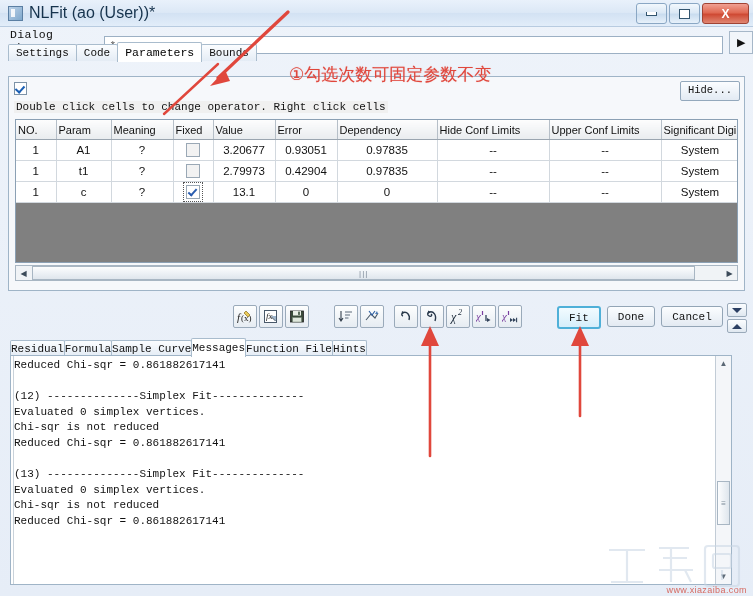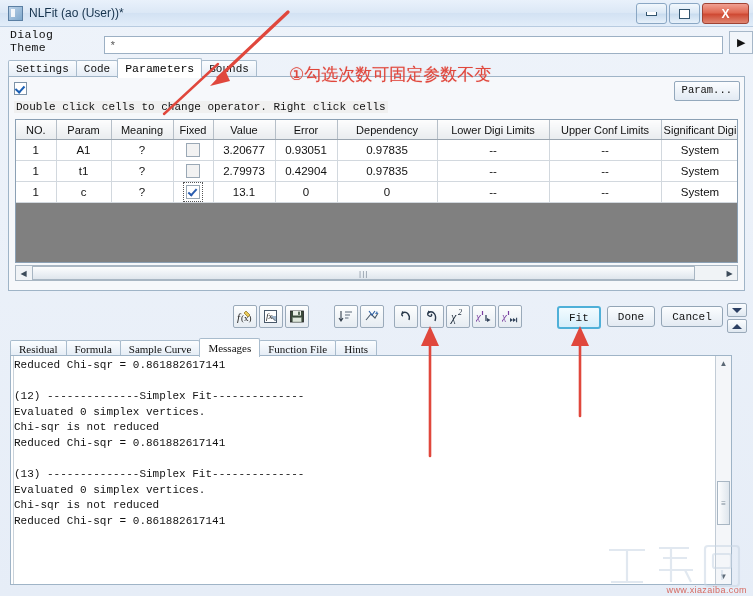--- a/index.html
+++ b/index.html
@@ -28,21 +28,21 @@
     background: linear-gradient(135deg,#bcd2e8,#7fa8cc);
     border:1px solid #5b7fa3;
     position:relative;
   }
   .title-icon::after{
     content:""; position:absolute; left:2px; top:2px; width:4px;height:8px;
     background:#fff; opacity:.85;
   }
   .title-text {
     font-family:"Liberation Sans", sans-serif;
-    font-size:12px; color:#16334d; white-space:nowrap;
+    font-size:16px; color:#16334d; white-space:nowrap;
   }
   .win-btns { position:absolute; right:4px; top:3px; display:flex; gap:2px;}
   .win-btn {
     width:29px;height:19px;
     border:1px solid #8aa7c4;
     border-radius:3px;
     background:linear-gradient(180deg,#f2f8fd 0%,#dbe8f5 45%,#c9dcef 55%,#e7f1fa 100%);
     display:flex;align-items:center;justify-content:center;
   }
   .win-btn span{display:block;}
@@ -74,21 +74,21 @@
   }
   .theme-arrow{
     margin-left:6px; width:22px;height:21px;
     border:1px solid #a6b7c8; background:#f1f5fa;
     display:flex;align-items:center;justify-content:center;
     font-size:11px;color:#111;
   }
 
   
   .tabstrip{
-    position:absolute; left:8px; top:60px; width:737px; height:17px;
+    position:absolute; left:8px; top:44px; width:737px; height:17px;
     display:flex; align-items:flex-end;
   }
   .tab{
     height:16px; padding:0 7px;
     border:1px solid #a9bccd; border-bottom:none;
     background:linear-gradient(180deg,#fbfdff,#e4ecf5);
     font-family:"Liberation Mono","DejaVu Sans Mono",monospace;
     font-size:11px; color:#111;
     display:flex;align-items:center;
     margin-right:-1px;
@@ -139,21 +139,21 @@
     position:absolute; left:6px; top:42px; width:723px; height:144px;
     border:1px solid #8ba0b4; background:#808080;
     box-sizing:border-box; overflow:hidden;
   }
   table.grid{ border-collapse:collapse; width:100%; table-layout:fixed;}
   table.grid th{
     background:linear-gradient(180deg,#fdfdfd,#e9ecef);
     border-right:1px solid #b6bfc8; border-bottom:1px solid #9aa5b0;
     font-family:"Liberation Sans",sans-serif;
     font-size:11px; font-weight:normal; color:#111;
-    height:19px; padding:0 2px; text-align:center;
+    height:19px; padding:0 2px; text-align:left;
     white-space:nowrap; overflow:hidden;
   }
   table.grid td{
     background:#fff;
     border-right:1px solid #d2d8de; border-bottom:1px solid #d2d8de;
     font-family:"Liberation Sans",sans-serif;
     font-size:11.5px; color:#111; height:18px;
     text-align:center; white-space:nowrap; overflow:hidden;
   }
   td.cell-fixed{position:relative;}
@@ -223,24 +223,24 @@
   }
   .tri-d{width:0;height:0;border-left:5px solid transparent;border-right:5px solid transparent;border-top:5px solid #2b3f63;}
   .tri-u{width:0;height:0;border-left:5px solid transparent;border-right:5px solid transparent;border-bottom:5px solid #2b3f63;}
 
   
   .btabstrip{
     position:absolute; left:10px; top:340px; height:16px;
     display:flex; align-items:flex-end;
   }
   .btab{
-    height:15px;padding:0 8px;
+    height:15px;padding:0 0;
     border:1px solid #a9bccd;border-bottom:none;
     background:linear-gradient(180deg,#fbfdff,#e4ecf5);
-    font-family:Liberation Serif, serif;
+    font-family:Liberation Mono, monospace;
     font-size:11px;color:#111;display:flex;align-items:center;
     margin-right:-1px;border-radius:2px 2px 0 0;
   }
   .btab.active{height:18px;background:#fff;z-index:3;position:relative;margin-bottom:-1px;text-align:center;}
 
   .msgbox{
     position:absolute; left:10px; top:355px; width:722px; height:230px;
     background:#fff; border:1px solid #9fb4c7; box-sizing:border-box;
     overflow:hidden;
   }
@@ -327,21 +327,21 @@
     <div class="tab active">Parameters</div>
     <div class="tab">Bounds</div>
   </div>
 
   <div class="panel">
 
     <div class="auto-init">
       <div class="chk on"></div>
     </div>
 
-    <div class="hide-btn">Param...</div>
+    <div class="hide-btn">Hide...</div>
 
     <div class="hint-text">Double click cells to change operator. Right click cells</div>
 
     <div class="grid-wrap">
       <table class="grid">
         <colgroup>
           <col style="width:40px">
             <col style="width:55px">
             <col style="width:62px">
           <col style="width:40px">
@@ -354,21 +354,21 @@
         </colgroup>
         <thead>
           <tr>
             <th>NO.</th>
             <th>Param</th>
             <th>Meaning</th>
             <th>Fixed</th>
             <th>Value</th>
             <th>Error</th>
             <th>Dependency</th>
-            <th>Lower Digi Limits</th>
+            <th>Hide Conf Limits</th>
             <th>Upper Conf Limits</th>
             <th>Significant Digi</th>
 
           </tr>
         </thead>
         <tbody>
           <tr>
             <td>1</td>
             <td>A1</td>
             <td>?</td>

